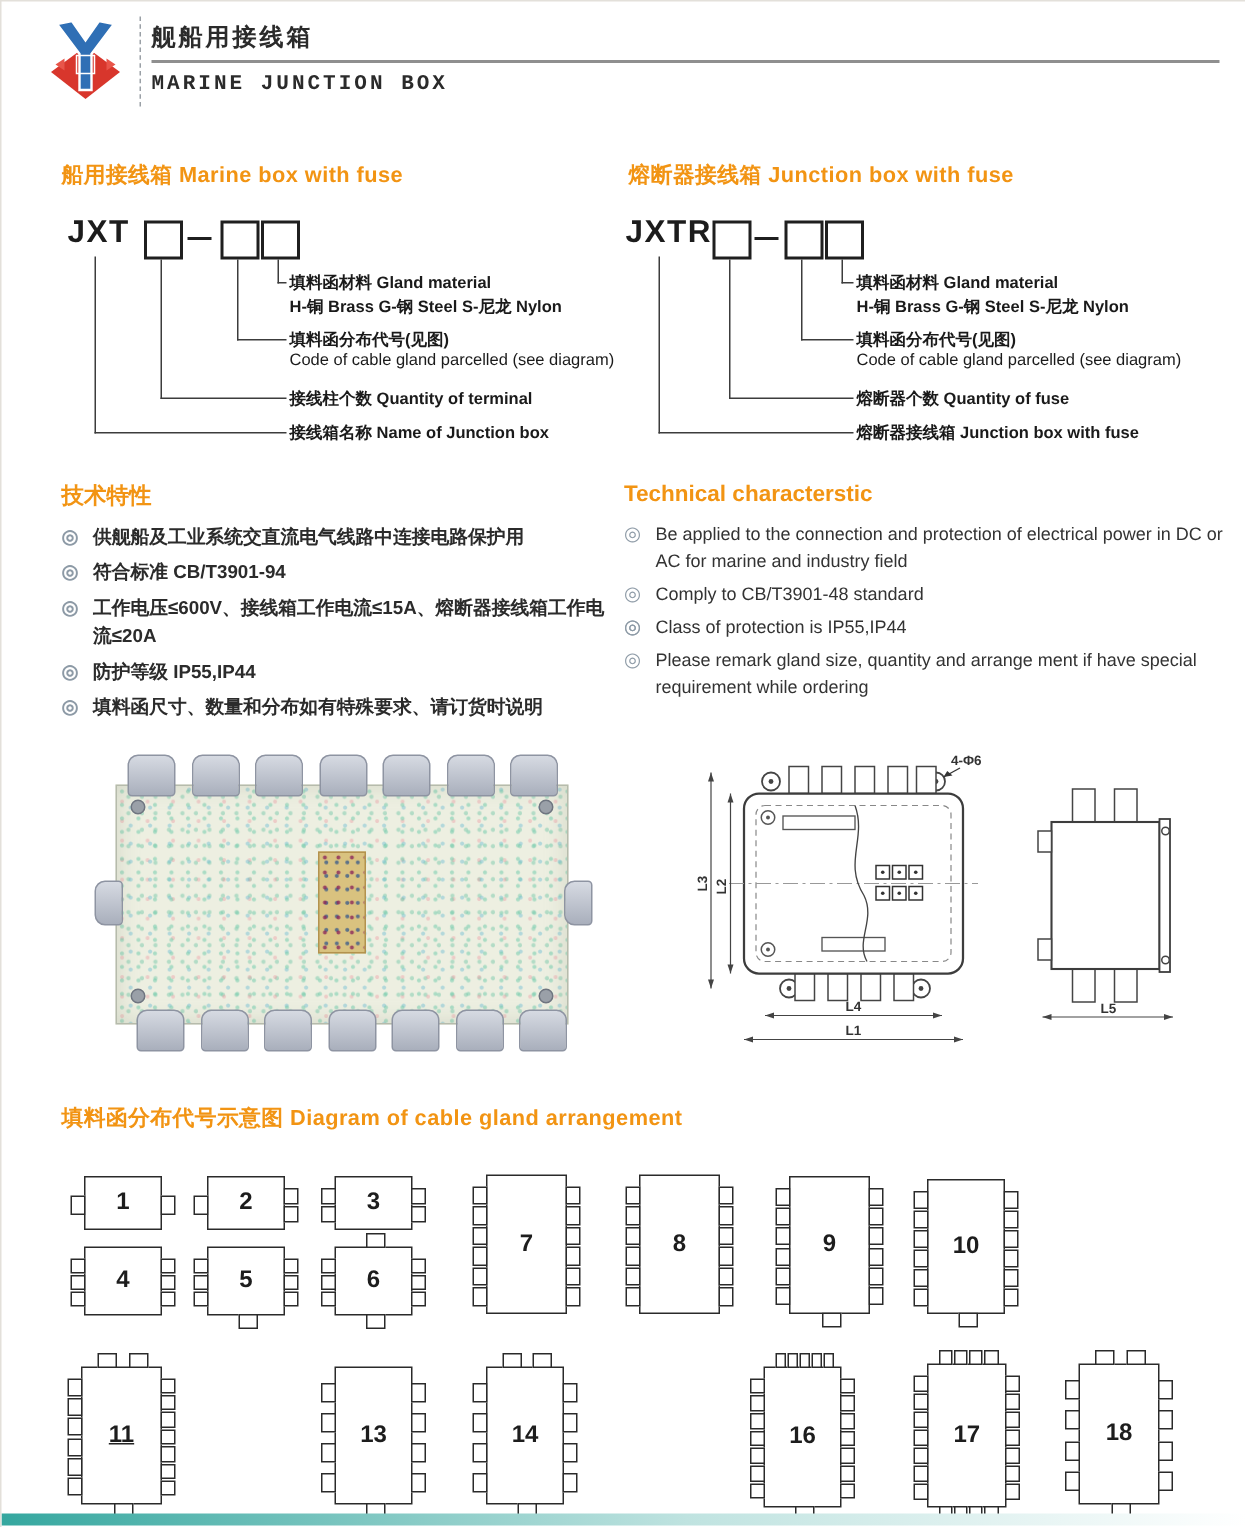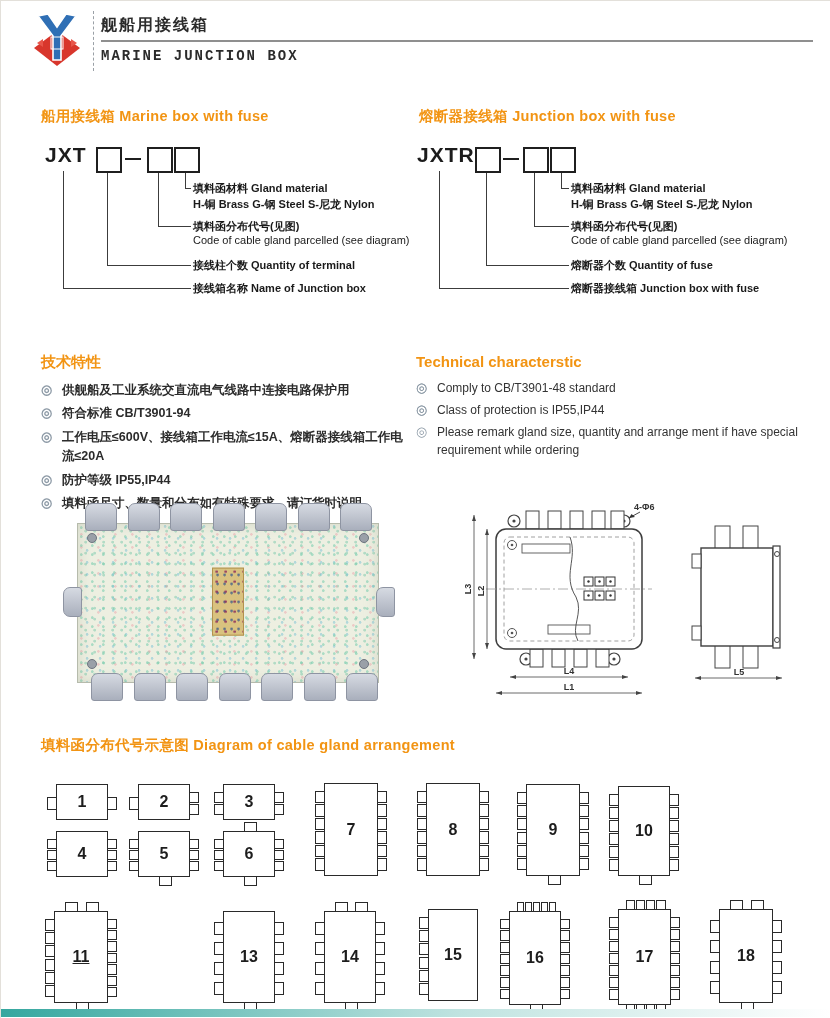--- a/index.html
+++ b/index.html
@@ -20,21 +20,21 @@
   
   .model{position:absolute;}
   .model .code{position:absolute;font-size:21px;font-weight:800;letter-spacing:1px;color:#1c1c1c;}
   .model .mbox{position:absolute;width:22px;height:22px;border:2px solid #1f1f1f;background:#fff;}
   .model .mdash{position:absolute;height:0;border-top:2px solid #1f1f1f;}
   .model .lead{position:absolute;border-left:1px solid #3c3c3c;border-bottom:1px solid #3c3c3c;}
   .model .lbl{position:absolute;font-size:11px;white-space:nowrap;color:#1a1a1a;}
   .model .lbl.b{font-weight:700;}
 
   
-  .tech{position:absolute;margin-top:32px;}
+  .tech{position:absolute;}
   .tech h3{margin:0 0 9px 0;font-size:15px;font-weight:800;color:#F29413;}
   .tech ul{list-style:none;margin:0;padding:0;}
   .tech li{position:relative;padding-left:21px;margin-bottom:4px;}
   .tech .bul{position:absolute;left:0;top:-1px;color:#8d9aa6;font-size:13px;}
   .tech-cn li{font-size:12.5px;font-weight:700;line-height:1.55;color:#2b2b2b;}
   .tech-en li{font-size:12px;font-weight:400;line-height:1.5;color:#333;}
 
   
   .photo{position:absolute;left:62px;top:500px;width:330px;height:200px;}
   .photo .body{position:absolute;left:14px;top:22px;right:14px;bottom:18px;background:#edefe1;
@@ -131,21 +131,21 @@
         <li><span class="bul">◎</span><span>供舰船及工业系统交直流电气线路中连接电路保护用</span></li>
         <li><span class="bul">◎</span><span>符合标准 CB/T3901-94</span></li>
         <li><span class="bul">◎</span><span>工作电压≤600V、接线箱工作电流≤15A、熔断器接线箱工作电流≤20A</span></li>
         <li><span class="bul">◎</span><span>防护等级 IP55,IP44</span></li>
         <li><span class="bul">◎</span><span>填料函尺寸、数量和分布如有特殊要求、请订货时说明</span></li>
       </ul>
   </div>
   <div class="tech tech-en" style="left:415px;top:320px;width:400px;">
     <h3>Technical characterstic</h3>
     <ul>
-        <li><span class="bul">◎</span></li>
+        <li><span class="bul">◎</span><span>Be applied to the connection and protection of electrical power in DC or AC for marine and industry field</span></li>
         <li><span class="bul">◎</span><span>Comply to CB/T3901-48 standard</span></li>
         <li><span class="bul">◎</span></li>
         <li><span class="bul">◎</span><span>Class of protection is IP55,IP44</span></li>
         <li><span class="bul">◎</span><span>Please remark gland size, quantity and arrange ment if have special requirement while ordering</span></li>
       </ul>
   </div>
 
   <div class="photo">
     <div class="body">
       <div class="tag"></div>
@@ -424,29 +424,20 @@
         <div class="tab" style="left: 19.5px; width: 11px; height: 8px; bottom: -10px;"></div>
         <div class="tab" style="top: 9.5px; height: 11px; width: 8px; left: -10px;"></div>
         <div class="tab" style="top: 29.5px; height: 11px; width: 8px; left: -10px;"></div>
         <div class="tab" style="top: 49.5px; height: 11px; width: 8px; left: -10px;"></div>
         <div class="tab" style="top: 69.5px; height: 11px; width: 8px; left: -10px;"></div>
         <div class="tab" style="top: 9.5px; height: 11px; width: 8px; right: -10px;"></div>
         <div class="tab" style="top: 29.5px; height: 11px; width: 8px; right: -10px;"></div>
         <div class="tab" style="top: 49.5px; height: 11px; width: 8px; right: -10px;"></div>
         <div class="tab" style="top: 69.5px; height: 11px; width: 8px; right: -10px;"></div>
       </div>
-      <div class="gbox" style="left: 427px; top: 908px; width: 48px; height: 90px;">
-        <span class="gnum">15</span>
-        <div class="tab" style="top: 6.5px; height: 10.3333px; width: 8px; left: -10px;"></div>
-        <div class="tab" style="top: 19.8333px; height: 10.3333px; width: 8px; left: -10px;"></div>
-        <div class="tab" style="top: 33.1667px; height: 10.3333px; width: 8px; left: -10px;"></div>
-        <div class="tab" style="top: 46.5px; height: 10.3333px; width: 8px; left: -10px;"></div>
-        <div class="tab" style="top: 59.8333px; height: 10.3333px; width: 8px; left: -10px;"></div>
-        <div class="tab" style="top: 73.1667px; height: 10.3333px; width: 8px; left: -10px;"></div>
-      </div>
       <div class="gbox" style="left: 508px; top: 910px; width: 50px; height: 92px;">
         <span class="gnum">16</span>
         <div class="tab" style="left: 6.5px; width: 5px; height: 8px; top: -10px;"></div>
         <div class="tab" style="left: 14.5px; width: 5px; height: 8px; top: -10px;"></div>
         <div class="tab" style="left: 22.5px; width: 5px; height: 8px; top: -10px;"></div>
         <div class="tab" style="left: 30.5px; width: 5px; height: 8px; top: -10px;"></div>
         <div class="tab" style="left: 38.5px; width: 5px; height: 8px; top: -10px;"></div>
         <div class="tab" style="left: 19.5px; width: 11px; height: 8px; bottom: -10px;"></div>
         <div class="tab" style="top: 6.5px; height: 8.71429px; width: 8px; left: -10px;"></div>
         <div class="tab" style="top: 18.2143px; height: 8.71429px; width: 8px; left: -10px;"></div>

